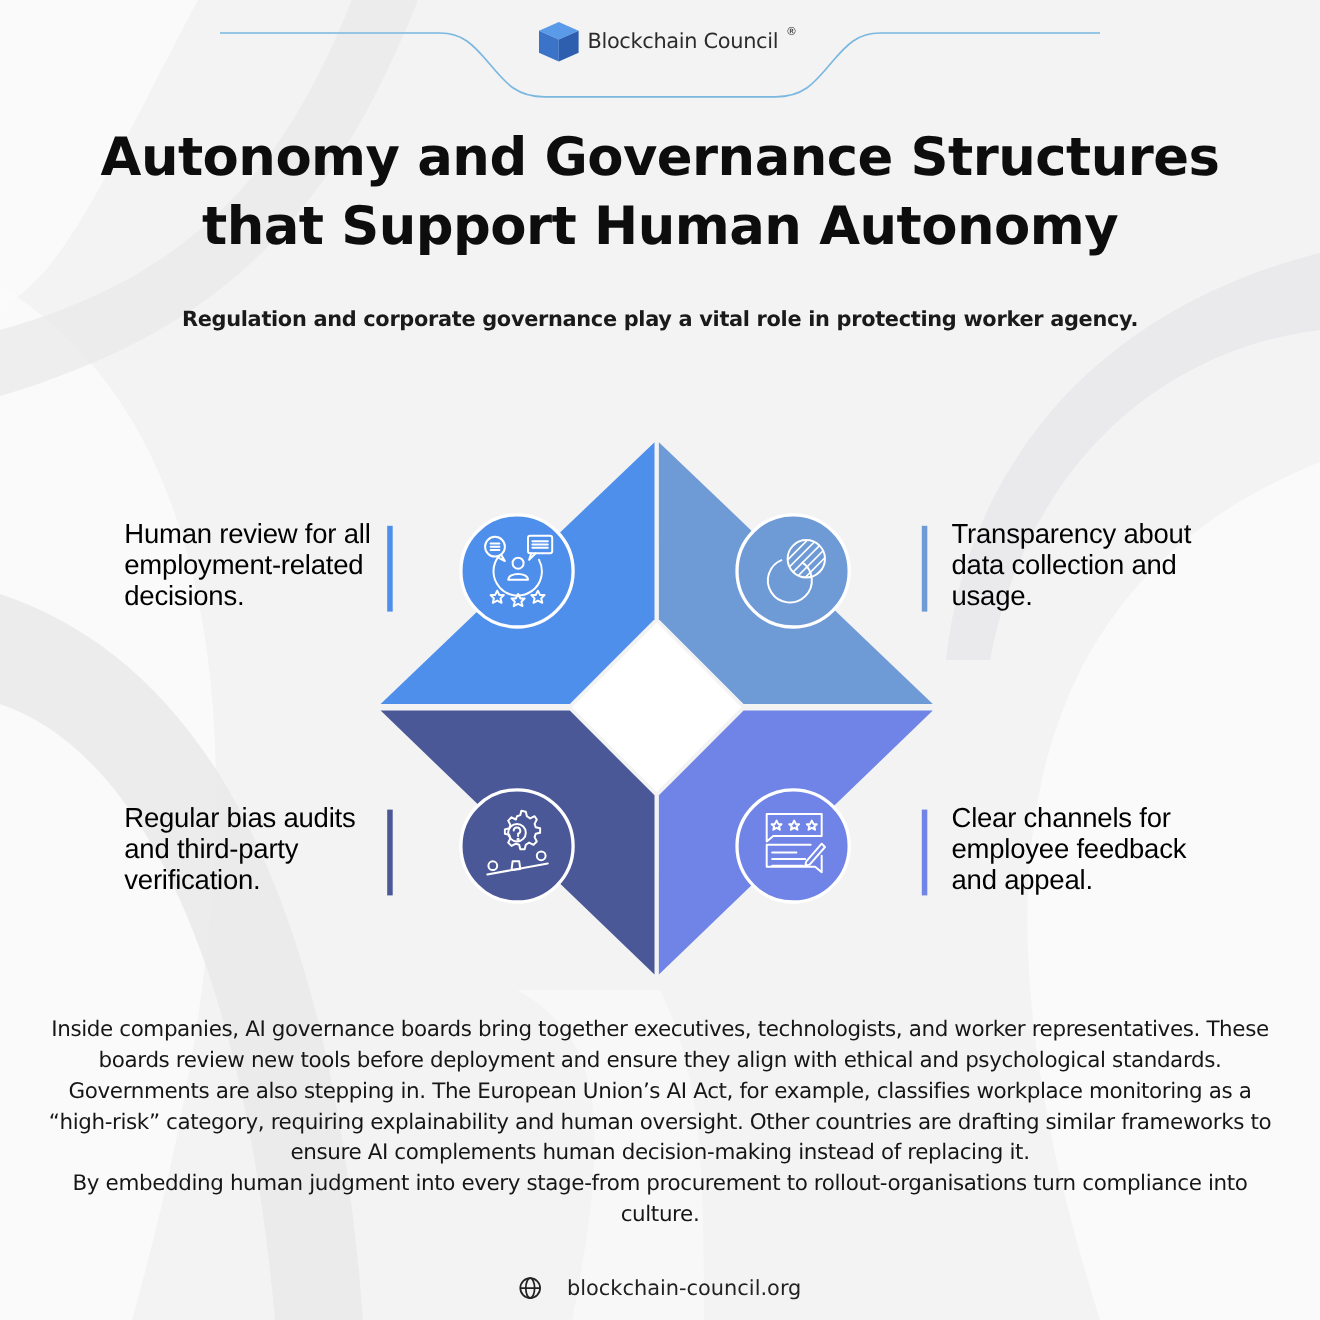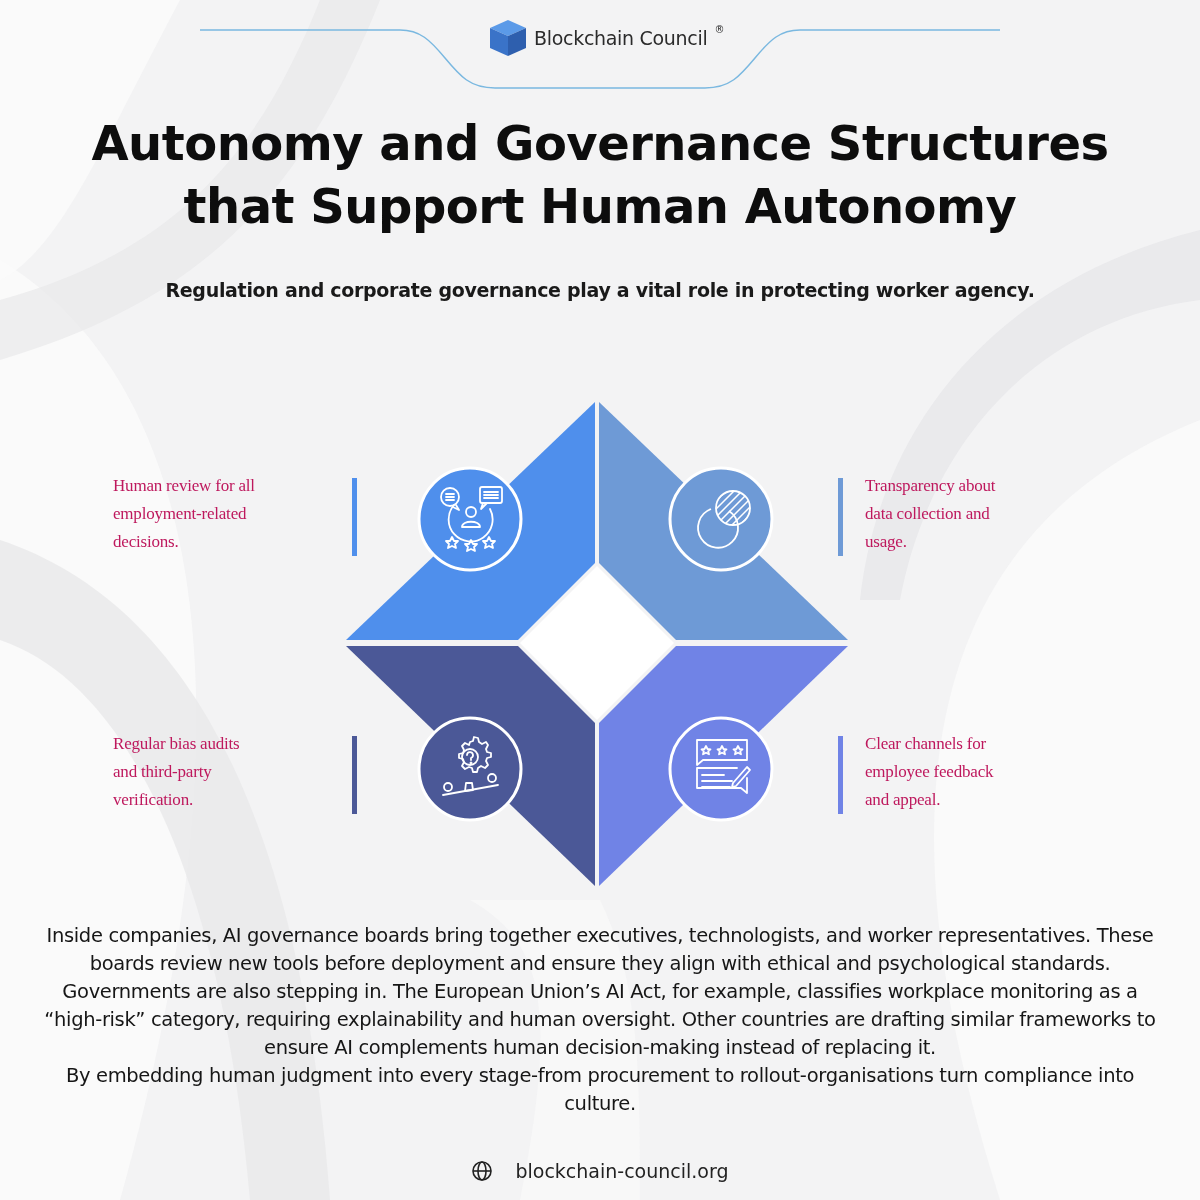--- a/index.html
+++ b/index.html
@@ -5,21 +5,21 @@
   html,body{margin:0;padding:0;}
   body{width:1200px;height:1200px;position:relative;overflow:hidden;background:#f4f4f5;font-family:"DejaVu Sans","Liberation Sans",sans-serif;color:#111;}
   .bg{position:absolute;inset:0;z-index:0;}
   .header{position:absolute;left:0;top:0;width:964px;height:100px;z-index:2;}
   .logo{position:absolute;left:488px;top:18px;display:flex;align-items:center;gap:6px;}
   .logo-text{font-family:"DejaVu Sans",sans-serif;font-size:19px;color:#2b2b2b;letter-spacing:-0.3px;}
   .logo-reg{font-size:10px;position:relative;top:-9px;margin-left:1px;color:#2b2b2b;}
   .title{position:absolute;left:0;top:112px;width:1200px;text-align:center;font-family:"DejaVu Sans",sans-serif;font-weight:bold;font-size:48px;line-height:63px;color:#0d0d0d;letter-spacing:-0.5px;z-index:2;}
   .subtitle{position:absolute;left:0;top:276px;width:1200px;text-align:center;font-family:"DejaVu Sans",sans-serif;font-weight:bold;font-size:19px;line-height:28px;color:#1a1a1a;letter-spacing:-0.3px;z-index:2;}
   .diagram{position:absolute;left:0;top:0;width:1200px;height:1200px;z-index:1;}
-  .item{position:absolute;font-family:Liberation Serif, serif;font-size:17px;line-height:28px;color:#be185d;z-index:2;letter-spacing:-0.2px;}
+  .item{position:absolute;font-family:Liberation Sans, sans-serif;font-size:25px;line-height:28px;color:#000000;z-index:2;letter-spacing:-0.2px;}
   .bar{position:absolute;width:5px;height:78px;z-index:2;}
   .body-text{position:absolute;left:40px;top:922px;width:1120px;text-align:center;font-family:"DejaVu Sans",sans-serif;font-size:19.5px;line-height:28px;color:#161616;z-index:2;letter-spacing:-0.35px;}
   .body-text p{margin:0;}
   .footer{position:absolute;left:0;top:1160px;width:1200px;display:flex;justify-content:center;align-items:center;gap:22px;z-index:2;}
   .footer-text{font-family:"DejaVu Sans",sans-serif;font-size:19px;color:#222;}
 </style>
 </head>
 <body>
 
 <svg class="bg" width="1200" height="1200" viewBox="0 0 1200 1200">

